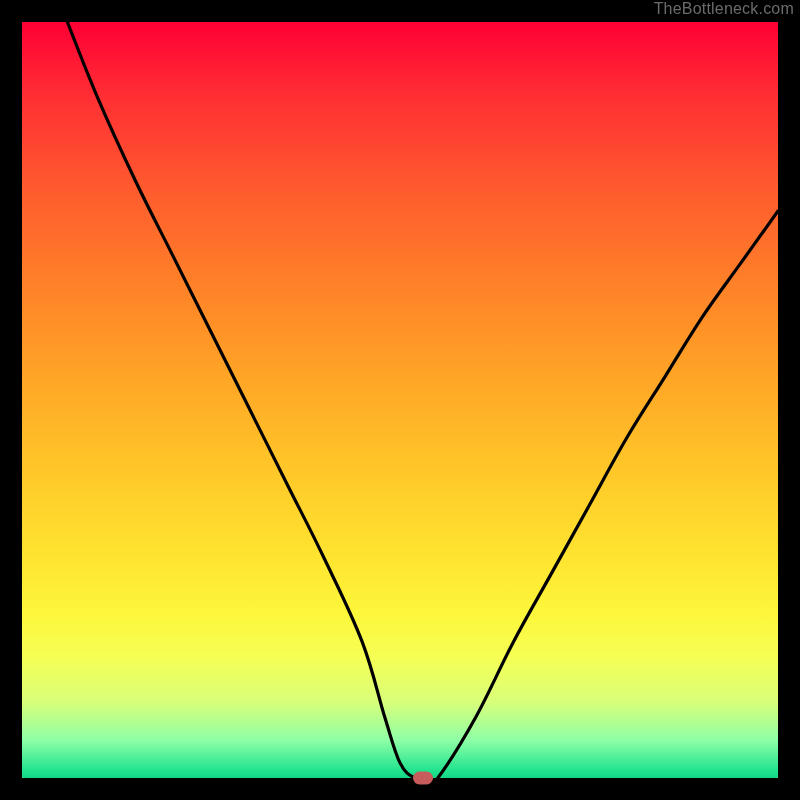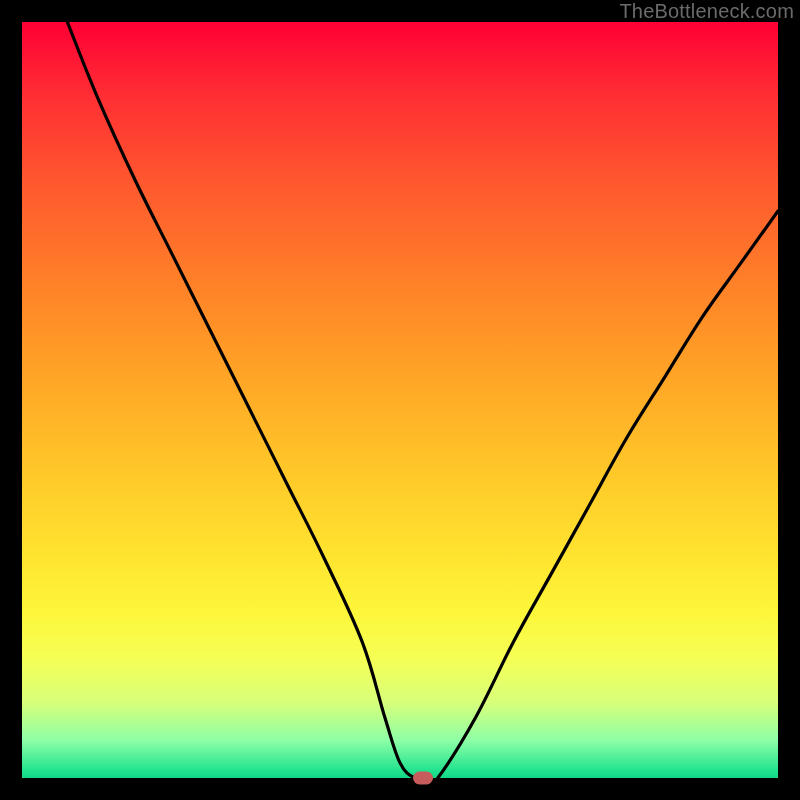--- a/index.html
+++ b/index.html
@@ -38,21 +38,21 @@
       #8effa6 95%,
       #22e38f 99%,
       #13d685 100%
     );
   }
   .watermark {
     position: absolute;
     top: 0px;
     right: 6px;
     font-family: Arial, Helvetica, sans-serif;
-    font-size: 20px;
+    font-size: 16px;
     color: #6b6b6b;
     letter-spacing: 0.2px;
     user-select: none;
   }
   svg.curve {
     position: absolute;
     left: 0;
     top: 0;
     width: 756px;
     height: 756px;

